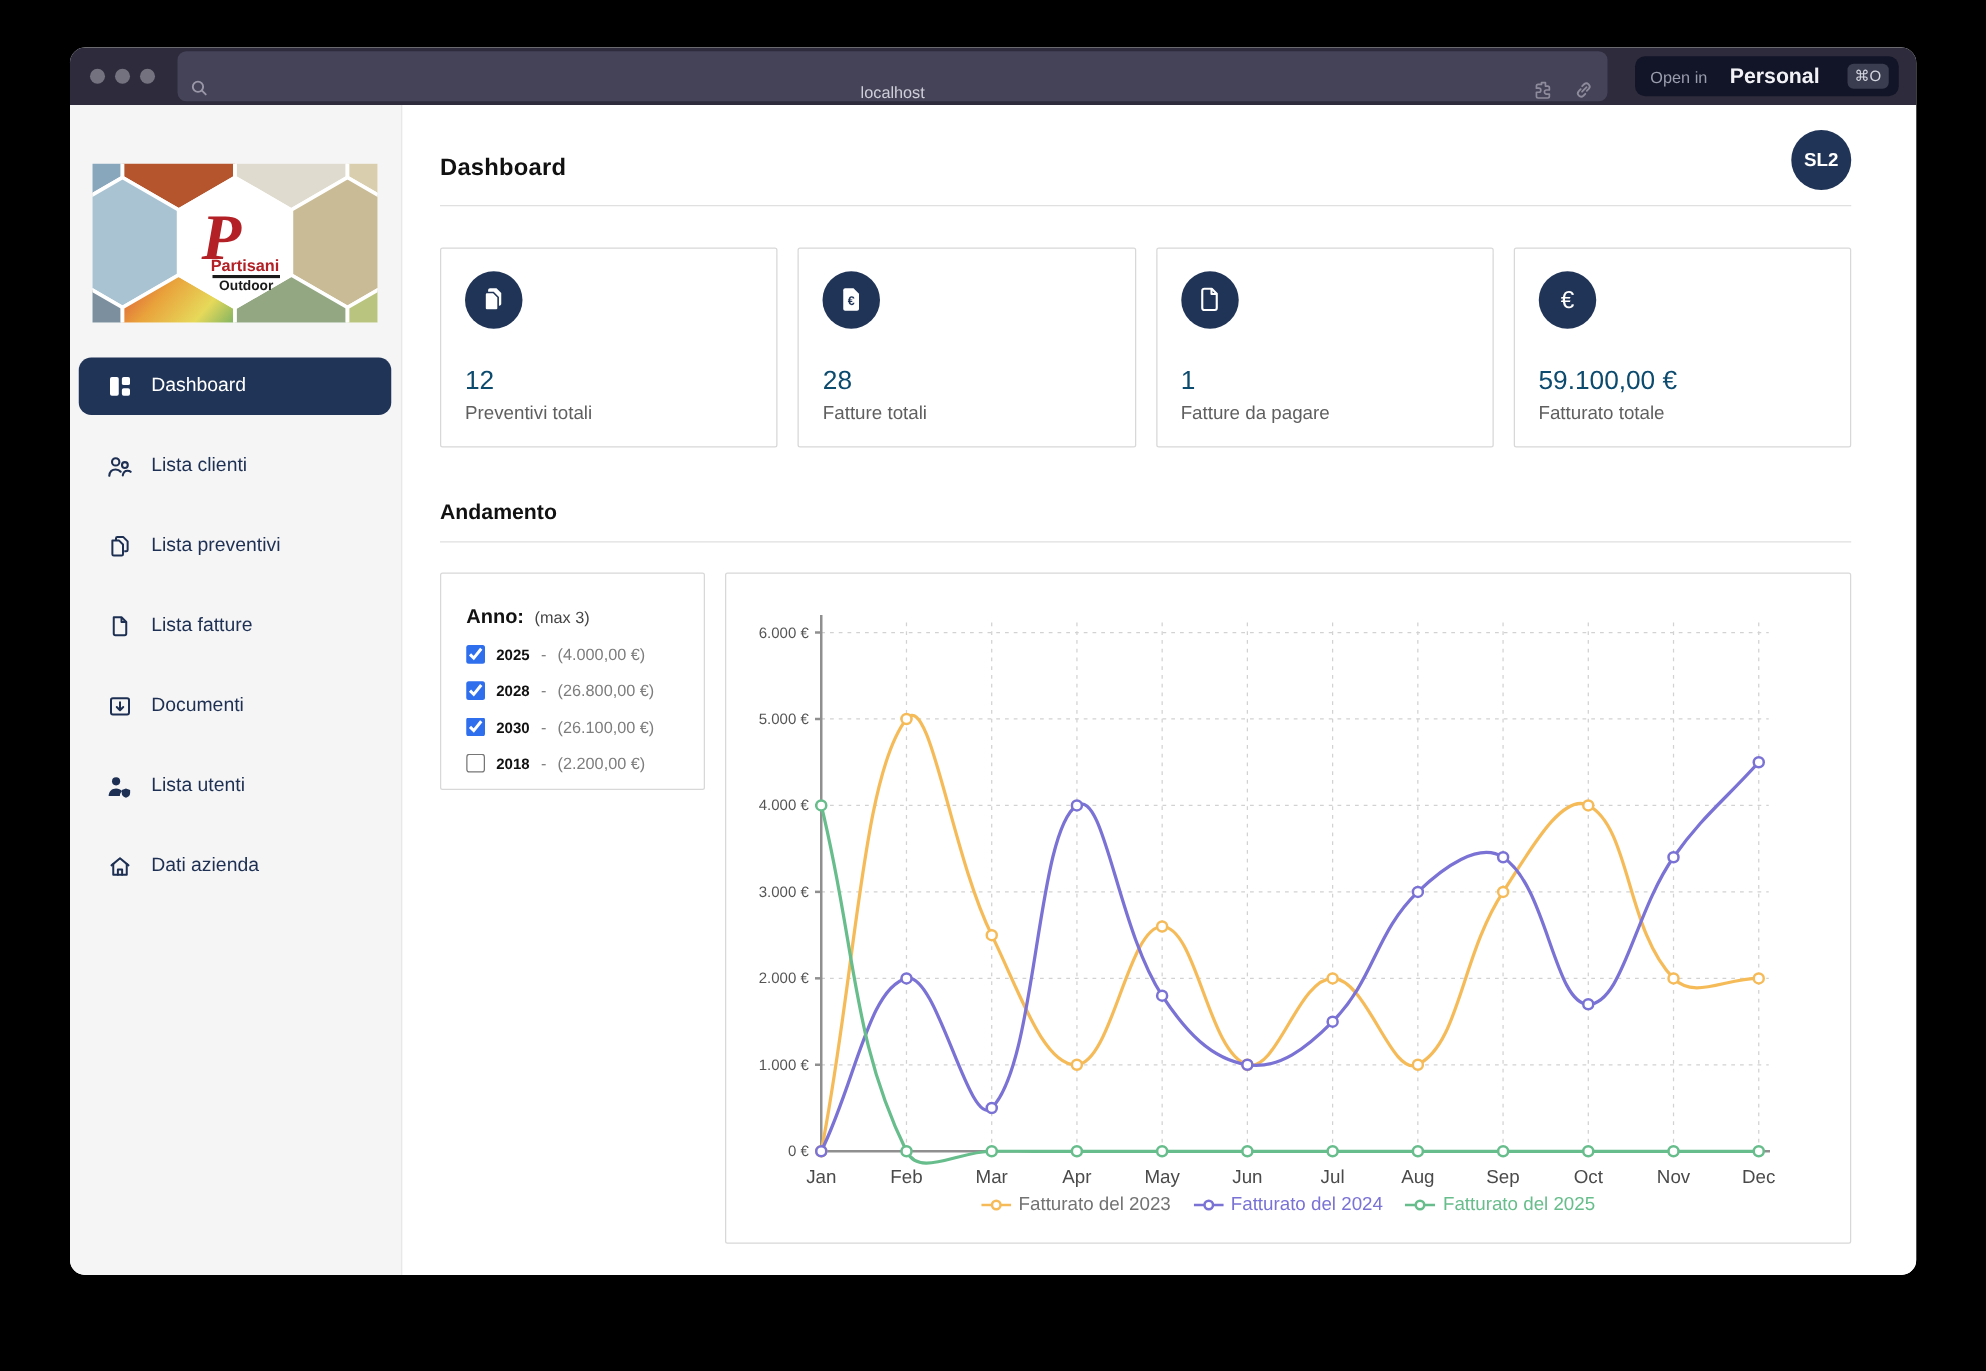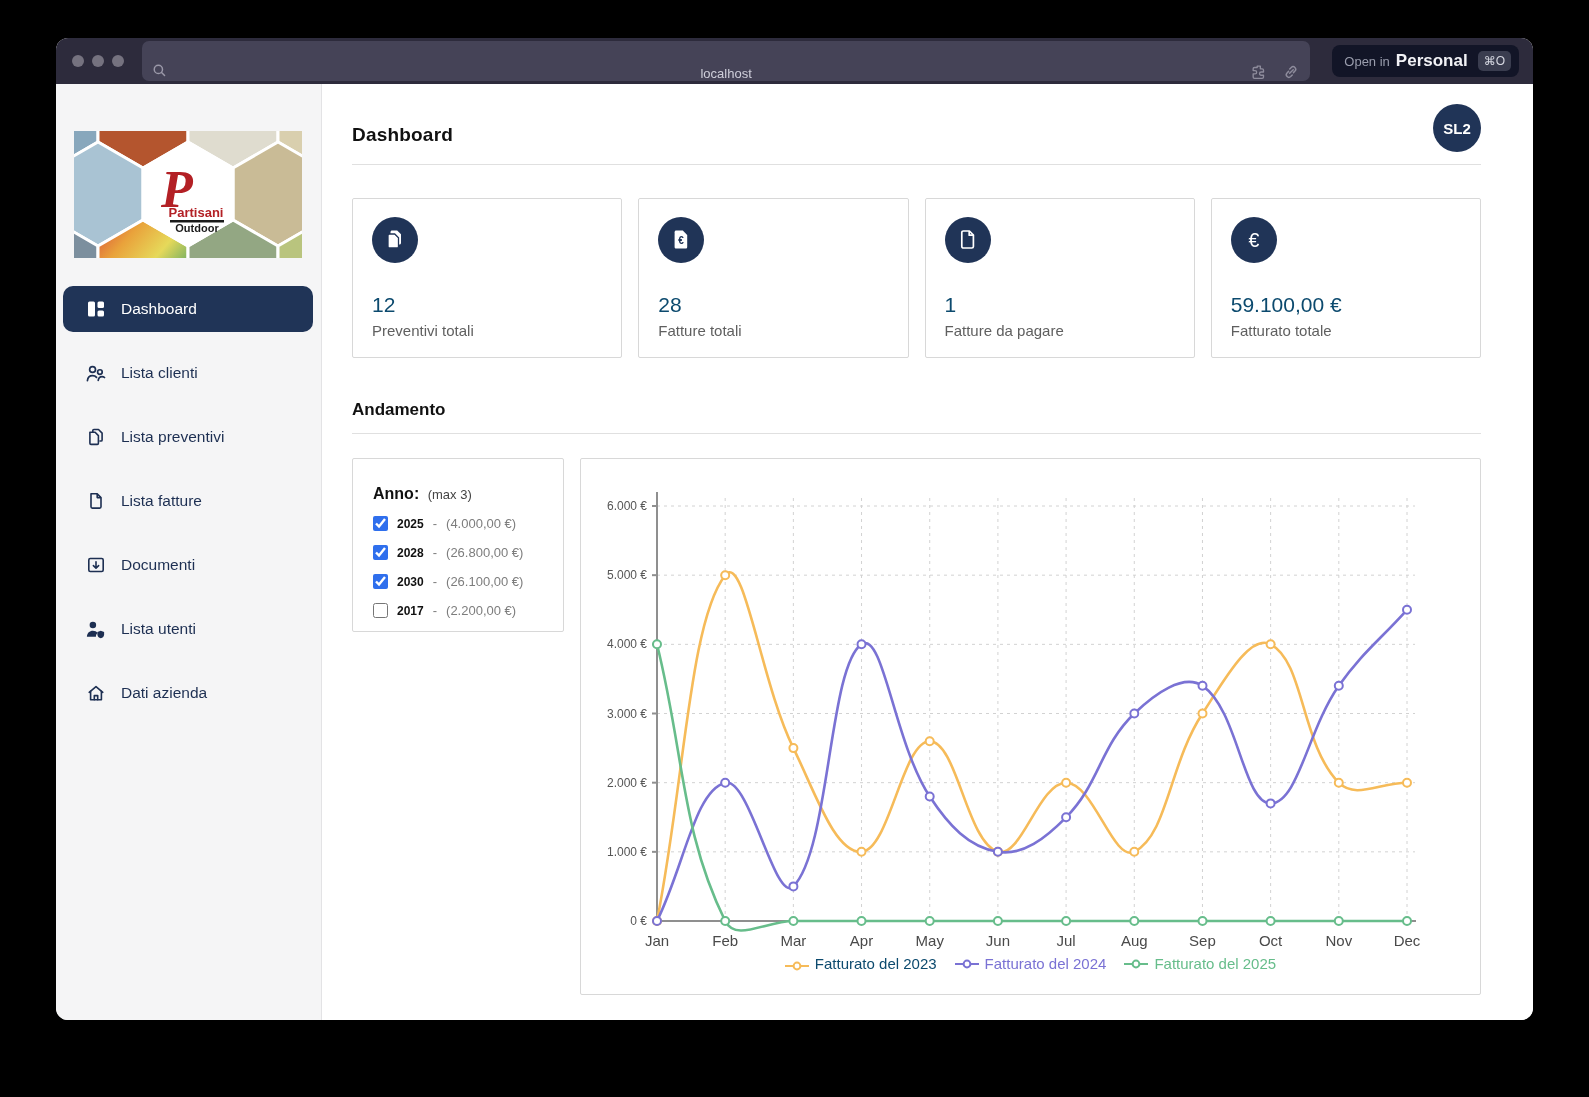--- a/index.html
+++ b/index.html
@@ -16,21 +16,21 @@
   .dots { display:flex; gap:8px; margin-right:8px; }
   .dot { width:12px; height:12px; border-radius:50%; background:#75727f; }
   .urlbar { flex:1; height:40px; background:#454357; border-radius:7px;
     display:flex; align-items:flex-end; padding:0 10px; position:relative; }
   .urlbar .mag { color:#9a98a8; font-size:14px; }
   .url-text { position:absolute; left:0; right:0; text-align:center;
     color:#cfcfda; font-size:13px; }
   .urlbar-icons { margin-left:auto; display:flex; gap:14px; z-index:2; }
   .urlbar-icons svg { display:block; }
   .openin { margin-left:12px; height:32px; background:#121527; border-radius:8px;
-    display:flex; align-items:center; padding:0 8px 0 12px; gap:6px; }
+    display:flex; align-items:center; padding:0 8px 0 12px; gap:18px; }
   .openin .oi-pre { color:#9a9dad; font-size:13px; }
   .openin .oi-target { color:#f2f2f6; font-size:17px; font-weight:700; }
   .openin .oi-kbd { background:#3a3d4f; color:#d5d7e0; border-radius:5px;
     font-size:12px; padding:3px 6px; margin-left:4px; }
 
   .app { display:flex; height:936px; }
 
   
   .sidebar { width:266px; background:#f5f5f6; border-right:1px solid #e3e3e5;
     padding:14px 8px 0 7px; flex-shrink:0; }
@@ -304,21 +304,21 @@
             <span class="filter-amt">(26.800,00 €)</span>
           </div>
           <div class="filter-row">
             <input type="checkbox" checked="" style="">
             <span class="filter-year">2030</span>
             <span class="filter-amt">-</span>
             <span class="filter-amt">(26.100,00 €)</span>
           </div>
           <div class="filter-row">
             <input type="checkbox" style="">
-            <span class="filter-year">2017</span>
+            <span class="filter-year">2018</span>
             <span class="filter-amt">-</span>
             <span class="filter-amt">(2.200,00 €)</span>
           </div>
         </div>
 
         <div class="chart-card">
           <svg id="chart" class="chart-svg" viewBox="0 0 861 492">
               <line class="axis2" x1="71" y1="460" x2="76" y2="460"></line>
               <text class="ytick" x="66" y="464">0 €</text>
               <line class="grid" x1="76" y1="390.8333333333333" x2="834" y2="390.8333333333333"></line>
@@ -398,21 +398,21 @@
               <circle cx="348.7" cy="460.0" r="4" fill="#fff" stroke="#67BD8B" stroke-width="2"></circle>
               <circle cx="416.9" cy="460.0" r="4" fill="#fff" stroke="#67BD8B" stroke-width="2"></circle>
               <circle cx="485.1" cy="460.0" r="4" fill="#fff" stroke="#67BD8B" stroke-width="2"></circle>
               <circle cx="553.3" cy="460.0" r="4" fill="#fff" stroke="#67BD8B" stroke-width="2"></circle>
               <circle cx="621.5" cy="460.0" r="4" fill="#fff" stroke="#67BD8B" stroke-width="2"></circle>
               <circle cx="689.6" cy="460.0" r="4" fill="#fff" stroke="#67BD8B" stroke-width="2"></circle>
               <circle cx="757.8" cy="460.0" r="4" fill="#fff" stroke="#67BD8B" stroke-width="2"></circle>
               <circle cx="826.0" cy="460.0" r="4" fill="#fff" stroke="#67BD8B" stroke-width="2"></circle>
             </svg>
           <div class="legend" id="legend">
-              <span class="legend-item" style="color: #0c4a6e; align-items: flex-end;">
+              <span class="legend-item" style="color: #737373;">
                 <svg width="24" height="12" viewBox="0 0 24 12">
                   <line x1="0" y1="6" x2="24" y2="6" stroke="#F6BB59" stroke-width="2"></line>
                   <circle cx="12" cy="6" r="3.4" fill="#fff" stroke="#F6BB59" stroke-width="2"></circle>
                 </svg>
                 <span>Fatturato del 2023</span>
               </span>
               <span class="legend-item" style="color: rgb(122, 114, 212);">
                 <svg width="24" height="12" viewBox="0 0 24 12">
                   <line x1="0" y1="6" x2="24" y2="6" stroke="#7A72D4" stroke-width="2"></line>
                   <circle cx="12" cy="6" r="3.4" fill="#fff" stroke="#7A72D4" stroke-width="2"></circle>

